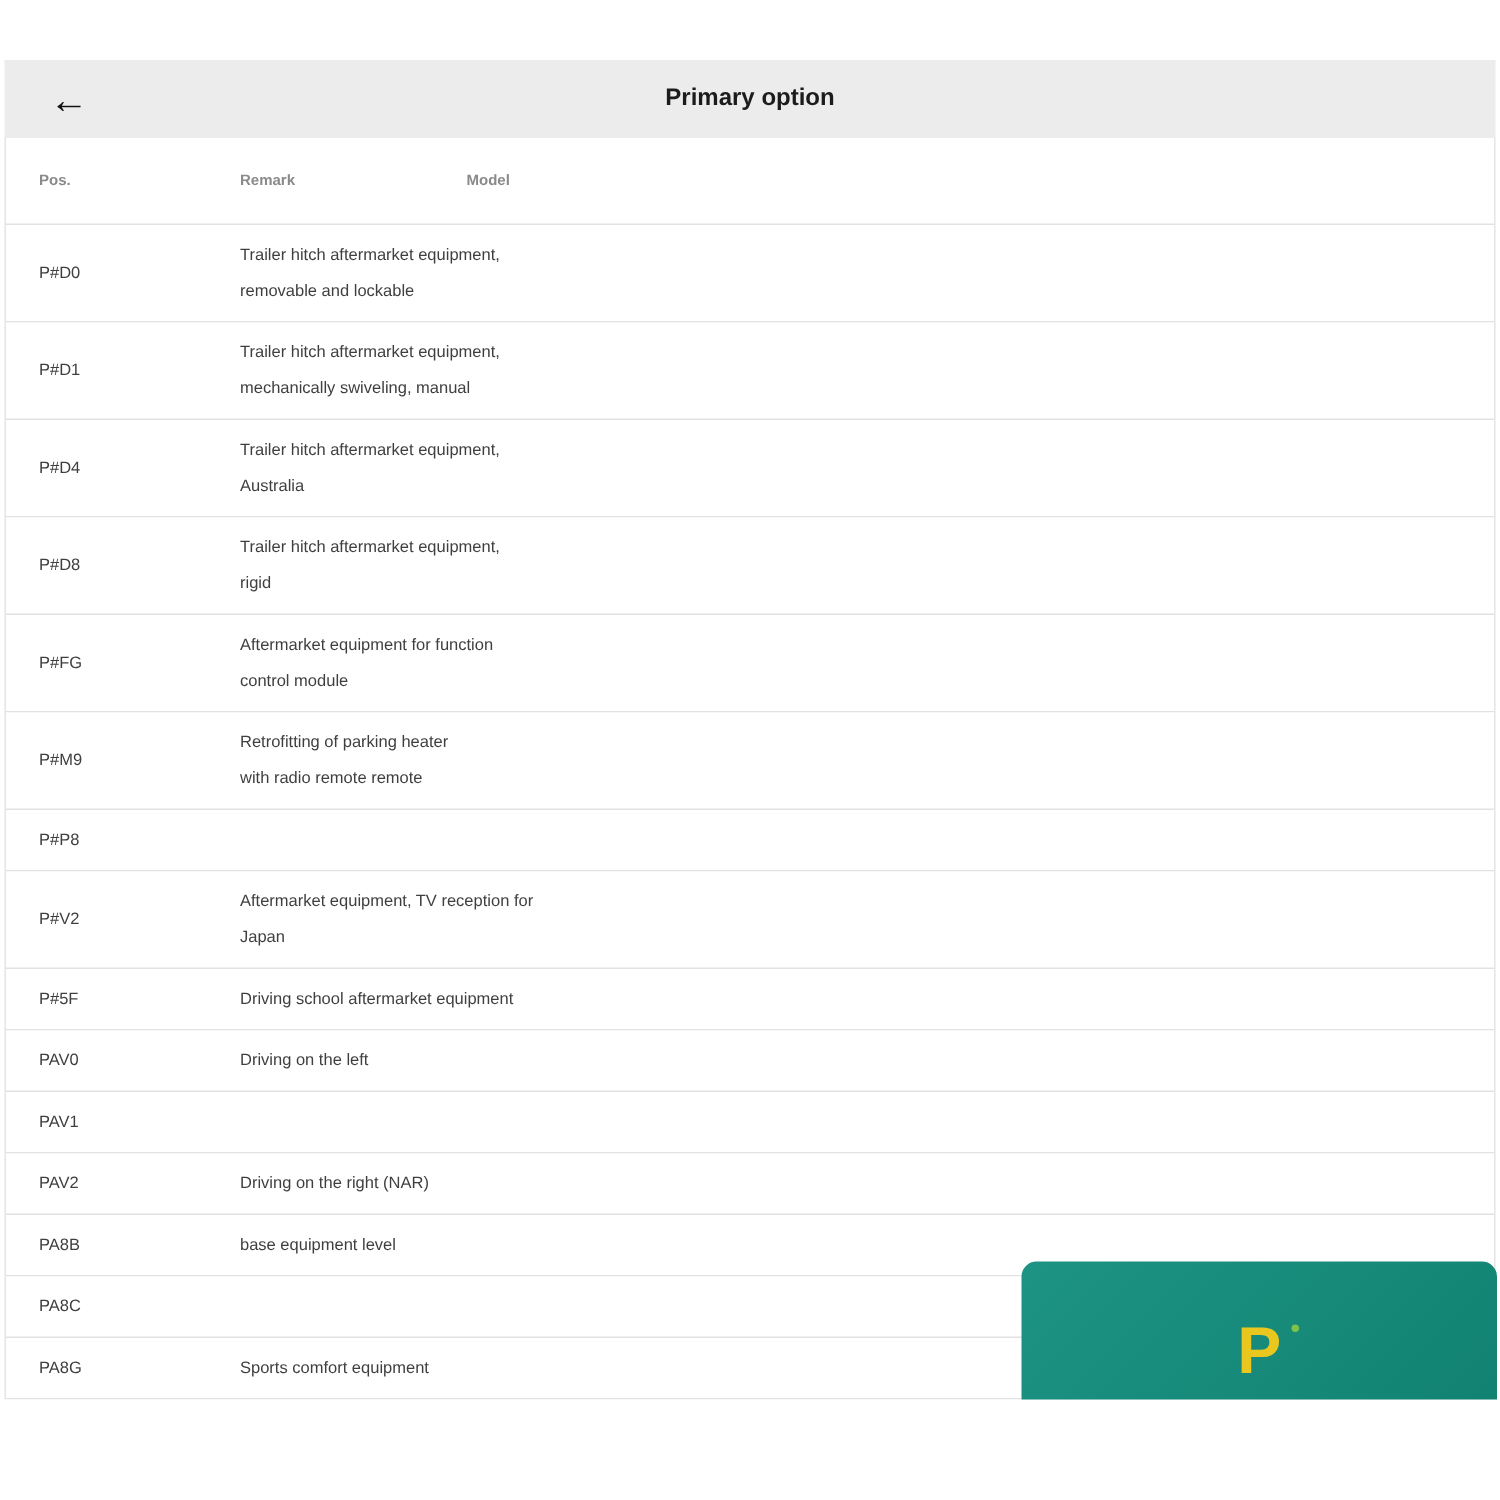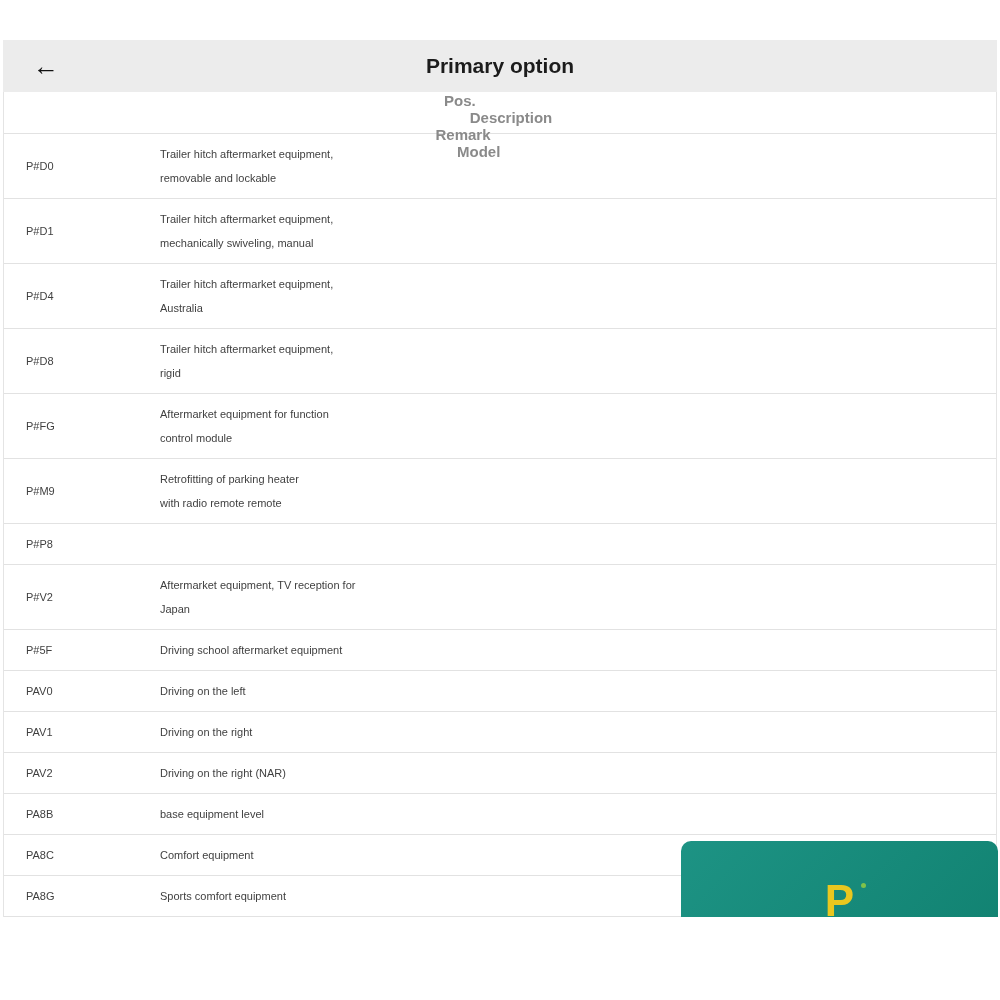--- a/index.html
+++ b/index.html
@@ -32,41 +32,40 @@
     align-items: center;
     font-size: 26px;
     font-weight: bold;
     color: #111;
     cursor: pointer;
     background: none;
     border: none;
     font-family: "Liberation Sans", sans-serif;
   }
   .topbar-title {
-    font-size: 21px;
+    font-size: 16px;
     font-weight: bold;
     color: #1c1c1c;
   }
   
   .table {
     border-left: 1px solid #e4e4e4;
     border-right: 1px solid #e4e4e4;
   }
   .thead, .row {
     display: flex;
     align-items: center;
     padding-left: 22px;
     border-bottom: 1px solid #e2e2e2;
   }
   .thead {
-    height: 42px;
+    height: 58px;
     color: #8a8a8a;
     font-weight: bold;
-    font-size: 15px;
-    flex-direction: column;
+    font-size: 10px;
   }
   .cell-pos   { width: 134px; flex: none; }
   .cell-desc  { flex: 1 1 auto; }
   .cell-remark{ width: 151px; flex: none; }
   .cell-model { width: 108px; flex: none; }
   .row {
     padding-top: 8px;
     padding-bottom: 8px;
     font-size: 11px;
     color: #3f3f3f;
@@ -121,21 +120,20 @@
 <div class="app">
 
   <div class="topbar">
     <button class="back-btn">←</button>
     <div class="topbar-title">Primary option</div>
   </div>
 
   <div class="table">
     <div class="thead">
       <div class="cell-pos">Pos.</div>
-      <div class="cell-desc">Description</div>
       <div class="cell-remark">Remark</div>
       <div class="cell-model">Model</div>
     </div>
     <div id="rows">
         <div class="row">
           <div class="cell-pos">P#D0</div>
           <div class="cell-desc">Trailer hitch aftermarket equipment,
 removable and lockable</div>
           <div class="cell-remark"></div>
           <div class="cell-model"></div>
@@ -194,39 +192,37 @@
           <div class="cell-model"></div>
         </div>
         <div class="row">
           <div class="cell-pos">PAV0</div>
           <div class="cell-desc">Driving on the left</div>
           <div class="cell-remark"></div>
           <div class="cell-model"></div>
         </div>
         <div class="row">
           <div class="cell-pos">PAV1</div>
-          <div class="cell-desc">Driving on the right</div>
           <div class="cell-remark"></div>
           <div class="cell-model"></div>
         </div>
         <div class="row">
           <div class="cell-pos">PAV2</div>
           <div class="cell-desc">Driving on the right (NAR)</div>
           <div class="cell-remark"></div>
           <div class="cell-model"></div>
         </div>
         <div class="row">
           <div class="cell-pos">PA8B</div>
           <div class="cell-desc">base equipment level</div>
           <div class="cell-remark"></div>
           <div class="cell-model"></div>
         </div>
         <div class="row">
           <div class="cell-pos">PA8C</div>
-          <div class="cell-desc">Comfort equipment</div>
           <div class="cell-remark"></div>
           <div class="cell-model"></div>
         </div>
         <div class="row">
           <div class="cell-pos">PA8G</div>
           <div class="cell-desc">Sports comfort equipment</div>
           <div class="cell-remark"></div>
           <div class="cell-model"></div>
         </div>
       </div>

